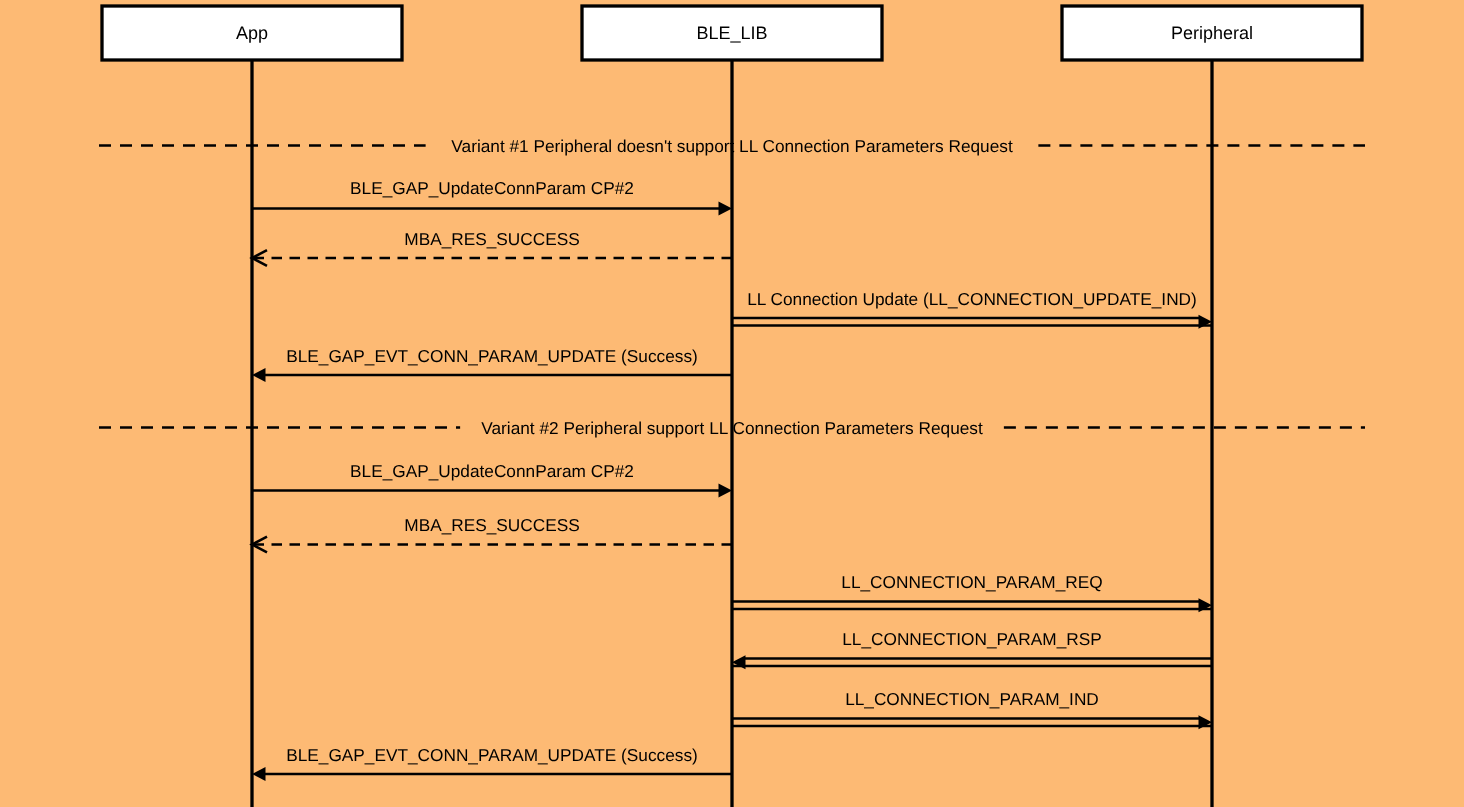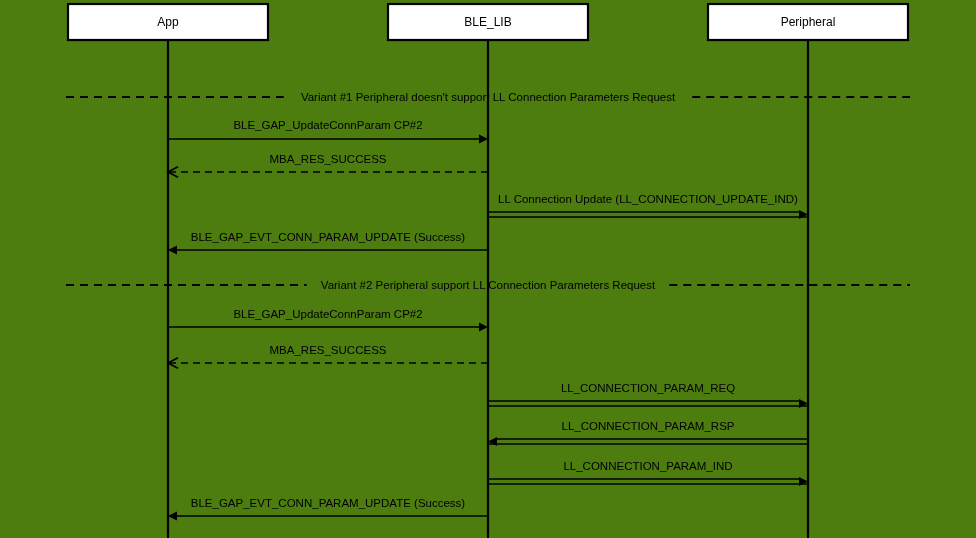--- a/index.html
+++ b/index.html
@@ -9,21 +9,21 @@
   }
   body {
     font-family: "Liberation Sans", sans-serif;
     color: #000000;
   }
   #diagram-root {
     position: relative;
     width: 976px;
     height: 538px;
     overflow: hidden;
-    background: #4d7c0f;
+    background: #fdba74;
   }
   svg#seq-svg {
     position: absolute;
     left: 0;
     top: 0;
     width: 976px;
     height: 538px;
     display: block;
   }
   .lifeline-box rect {

